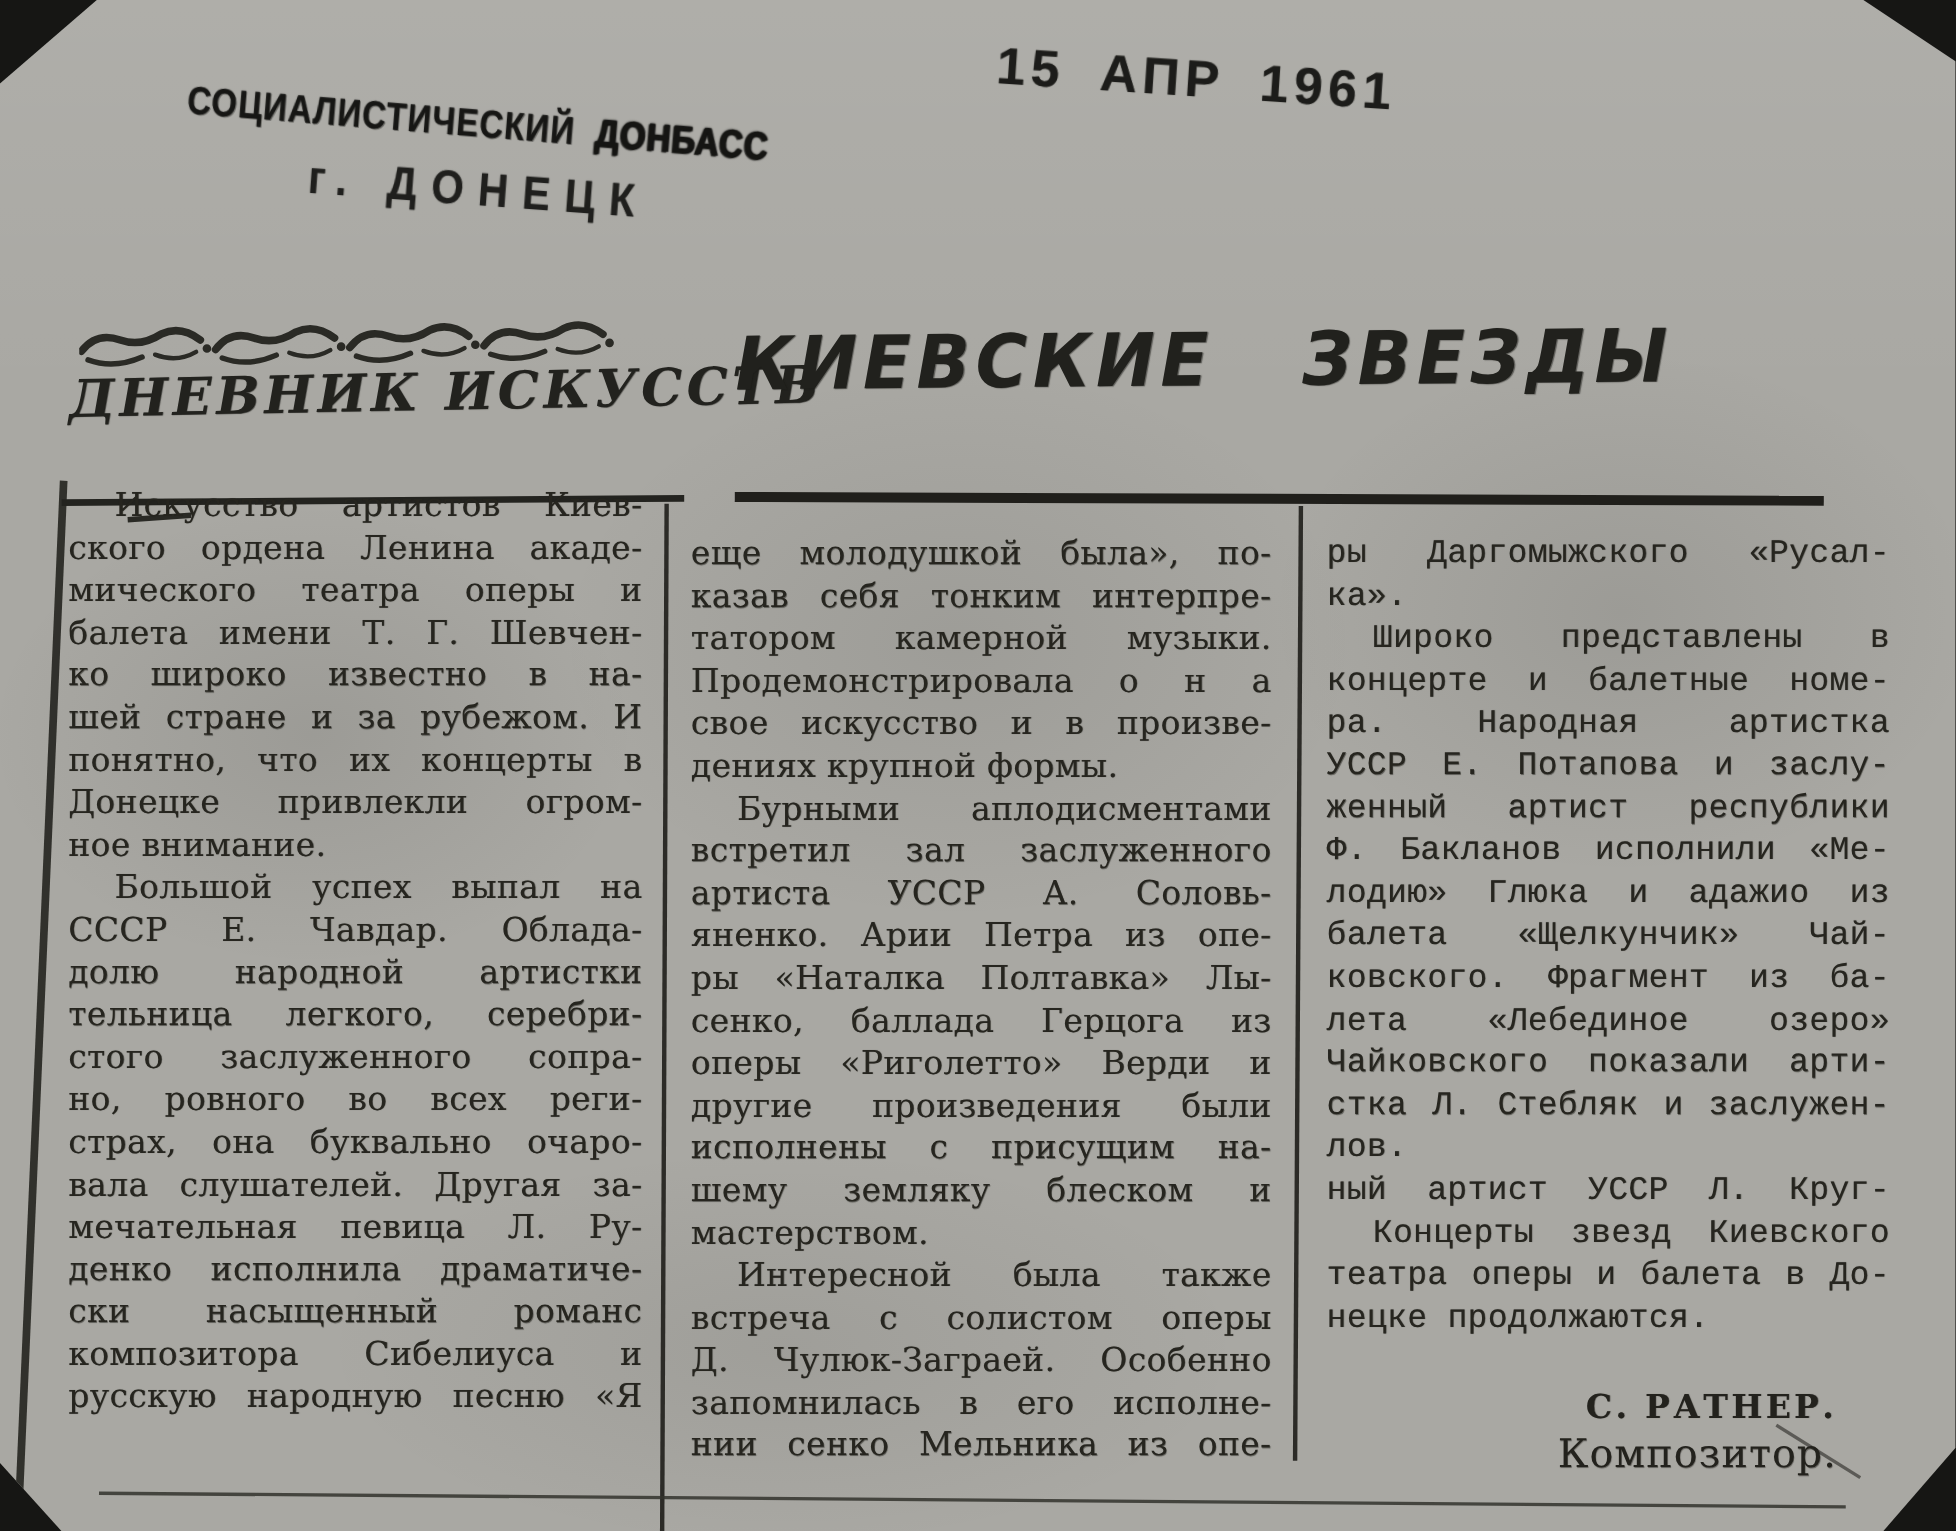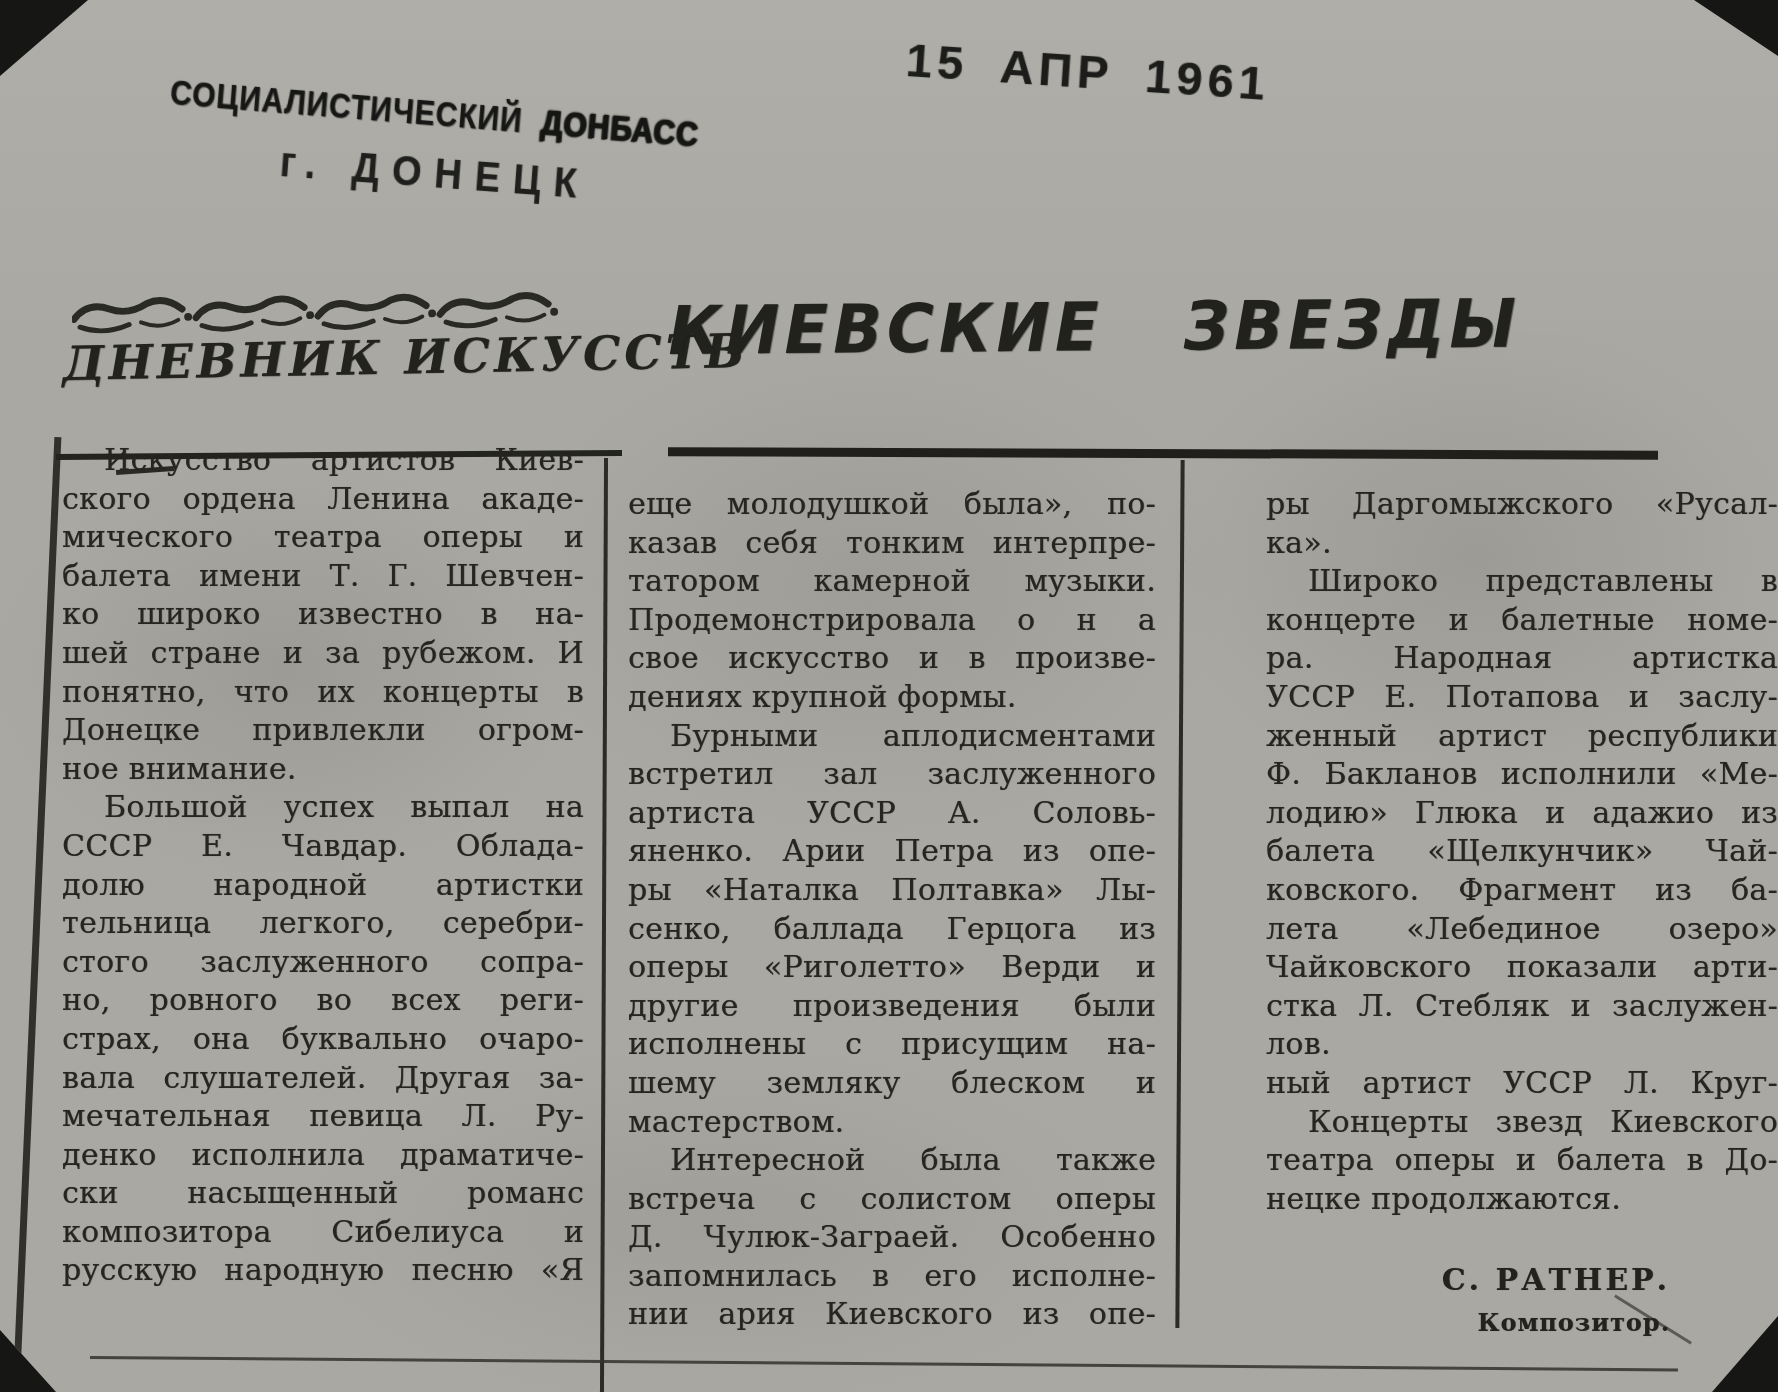--- a/index.html
+++ b/index.html
@@ -49,29 +49,29 @@
   .divider1{position:absolute;left:602px;top:458px;width:4px;height:934px;background:#2c2b27;transform:rotate(0.25deg);}
   .divider2{position:absolute;left:1178px;top:460px;width:4px;height:868px;background:#2c2b27;transform:rotate(0.35deg);}
   .bottom-rule{position:absolute;left:90px;top:1356px;width:1588px;height:3px;background:#33322d;
     transform:rotate(0.45deg);transform-origin:left top;opacity:0.85;}
   .bottom-tick{position:absolute;left:1608px;top:1318px;width:90px;height:3px;background:#3a3934;transform:rotate(32deg);opacity:0.7;}
   
   .col{position:absolute;font-size:30px;line-height:38.6px;color:#26251f;letter-spacing:0.3px;
     text-shadow:0.5px 0.3px 0.7px rgba(35,34,30,0.55);}
   .col1{left:62px;top:441px;width:522px;}
   .col2{left:628px;top:485px;width:528px;}
-  .col3{left:1266px;top:485px;width:512px;}
+  .col3{left:1206px;top:485px;width:512px;font-family:Liberation Mono, monospace;}
   .line{white-space:normal;}
   .line.just{text-align:justify;text-align-last:justify;}
   .line.ind{text-indent:42px;}
   
   .signature{position:absolute;left:1210px;top:1258px;width:512px;text-align:right;padding-right:52px;box-sizing:border-box;
     color:#23221d;text-shadow:0.5px 0.3px 0.7px rgba(35,34,30,0.5);}
   .sig-name{font-weight:bold;font-size:30px;letter-spacing:3px;line-height:44px;}
-  .sig-role{font-weight:bold;font-size:24px;letter-spacing:1px;line-height:42px;}
+  .sig-role{font-weight:normal;font-size:36px;letter-spacing:1px;line-height:42px;}
 </style>
 </head>
 <body>
 
 <div class="frame">
   <div class="paper">
 
     <div class="stamp1"><span>СОЦИАЛИСТИЧЕСКИЙ</span>&nbsp;&nbsp;<span class="blob">ДОНБАСС</span></div>
     <div class="stamp2">г. ДОНЕЦК</div>
     <div class="datestamp">15 АПР 1961</div>
@@ -142,21 +142,21 @@
         <div class="line just">сенко, баллада Герцога из</div>
         <div class="line just">оперы «Риголетто» Верди и</div>
         <div class="line just">другие произведения были</div>
         <div class="line just">исполнены с присущим на-</div>
         <div class="line just">шему земляку блеском и</div>
         <div class="line">мастерством.</div>
         <div class="line just ind">Интересной была также</div>
         <div class="line just">встреча с солистом оперы</div>
         <div class="line just">Д. Чулюк-Заграей. Особенно</div>
         <div class="line just">запомнилась в его исполне-</div>
-        <div class="line just">нии ария Киевского из опе-</div>
+        <div class="line just">нии сенко Мельника из опе-</div>
       </div>
     <div class="col col3">
         <div class="line just">ры Даргомыжского «Русал-</div>
         <div class="line">ка».</div>
         <div class="line just ind">Широко представлены в</div>
         <div class="line just">концерте и балетные номе-</div>
         <div class="line just">ра. Народная артистка</div>
         <div class="line just">УССР Е. Потапова и заслу-</div>
         <div class="line just">женный артист республики</div>
         <div class="line just">Ф. Бакланов исполнили «Ме-</div>

